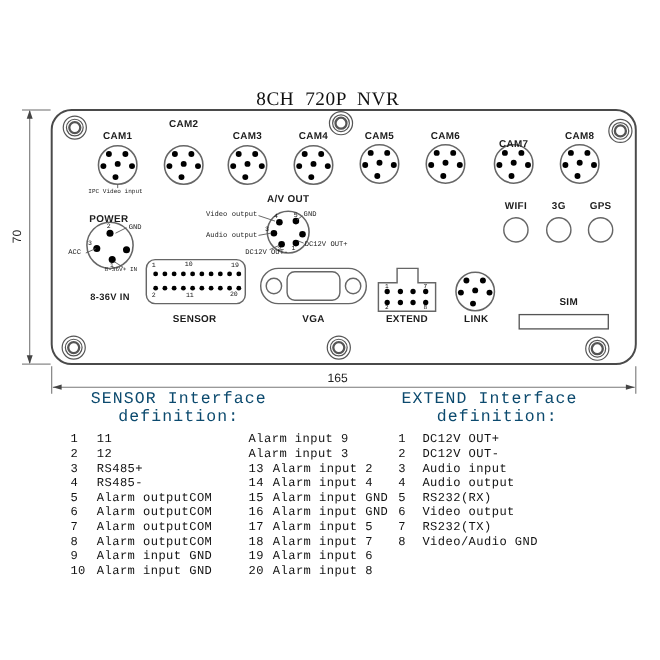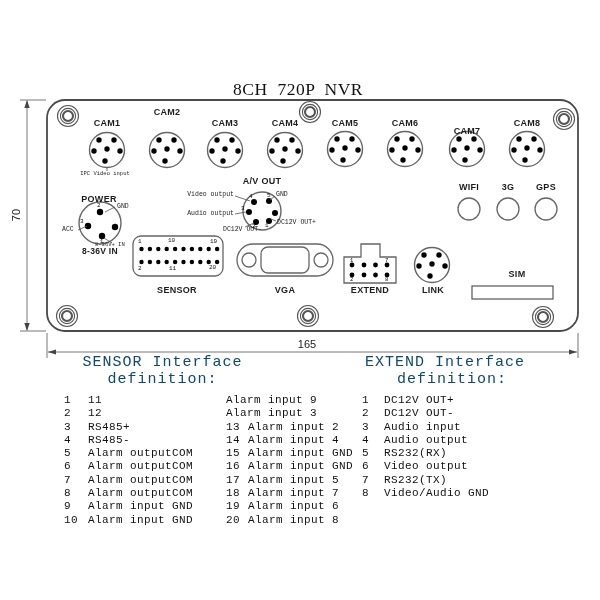--- a/index.html
+++ b/index.html
@@ -201,21 +201,21 @@
   <div class="abs blabel" style="left:497px;top:118px;width:60px;">CAM8</div>
   <div class="abs micro t5" style="left:72px;top:171px;width:66px;text-align:center;">IPC Video input</div>
 
   <div class="abs blabel" style="left:74px;top:194px;width:50px;">POWER</div>
   <div class="abs pnum" style="left:97px;top:203px;">2</div>
   <div class="abs pnum" style="left:80px;top:219px;">3</div>
   <div class="abs pnum t5" style="left:100px;top:239px;">1</div>
   <div class="abs micro" style="left:117px;top:204px;">GND</div>
   <div class="abs micro" style="left:62px;top:227px;">ACC</div>
   <div class="abs micro t5" style="left:95px;top:242px;">8-36V+ IN</div>
-  <div class="abs blabel sm" style="left:70px;top:246px;width:60px;text-align:center;">8-36V IN</div>
+  <div class="abs blabel sm" style="left:70px;top:265px;width:60px;text-align:center;">8-36V IN</div>
 
   <div class="abs blabel" style="left:232px;top:176px;width:60px;">A/V OUT</div>
   <div class="abs micro ralign" style="left:184px;top:192px;width:50px;">Video output</div>
   <div class="abs micro" style="left:276px;top:192px;">GND</div>
   <div class="abs micro ralign" style="left:182px;top:211px;width:52px;">Audio output</div>
   <div class="abs micro" style="left:223px;top:227px;">DC12V OUT-</div>
   <div class="abs micro" style="left:277px;top:220px;">DC12V OUT+</div>
   <div class="abs pnum" style="left:249px;top:194px;">4</div>
   <div class="abs pnum" style="left:267px;top:193px;">5</div>
   <div class="abs pnum" style="left:241px;top:206px;">3</div>

